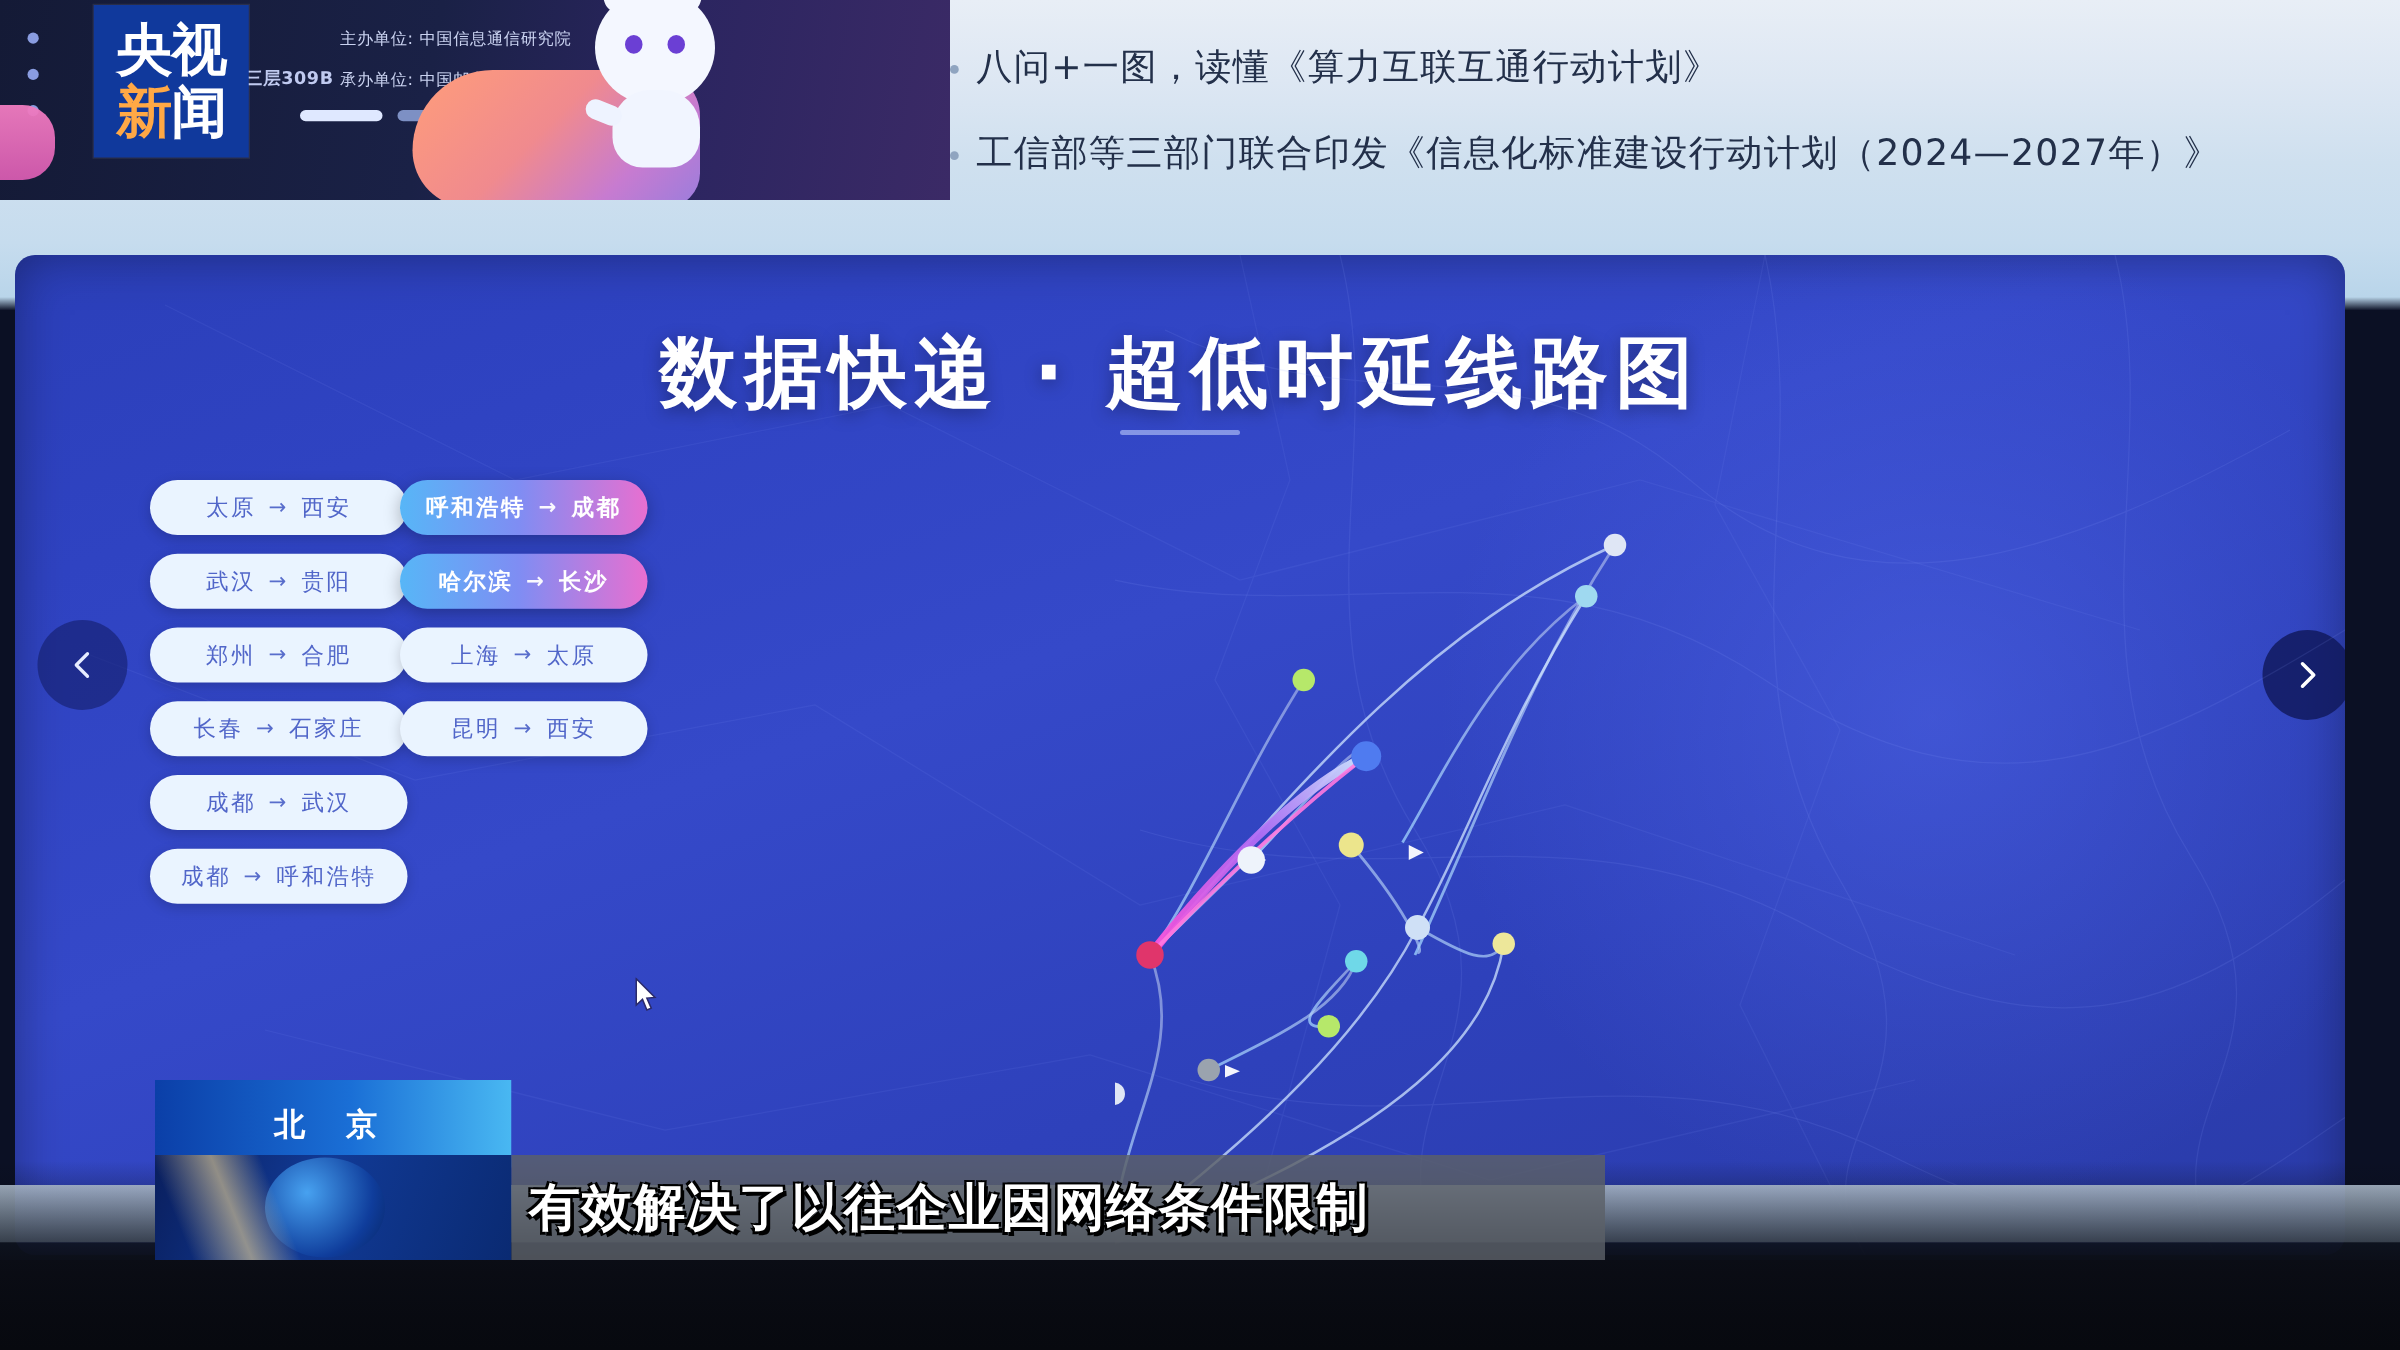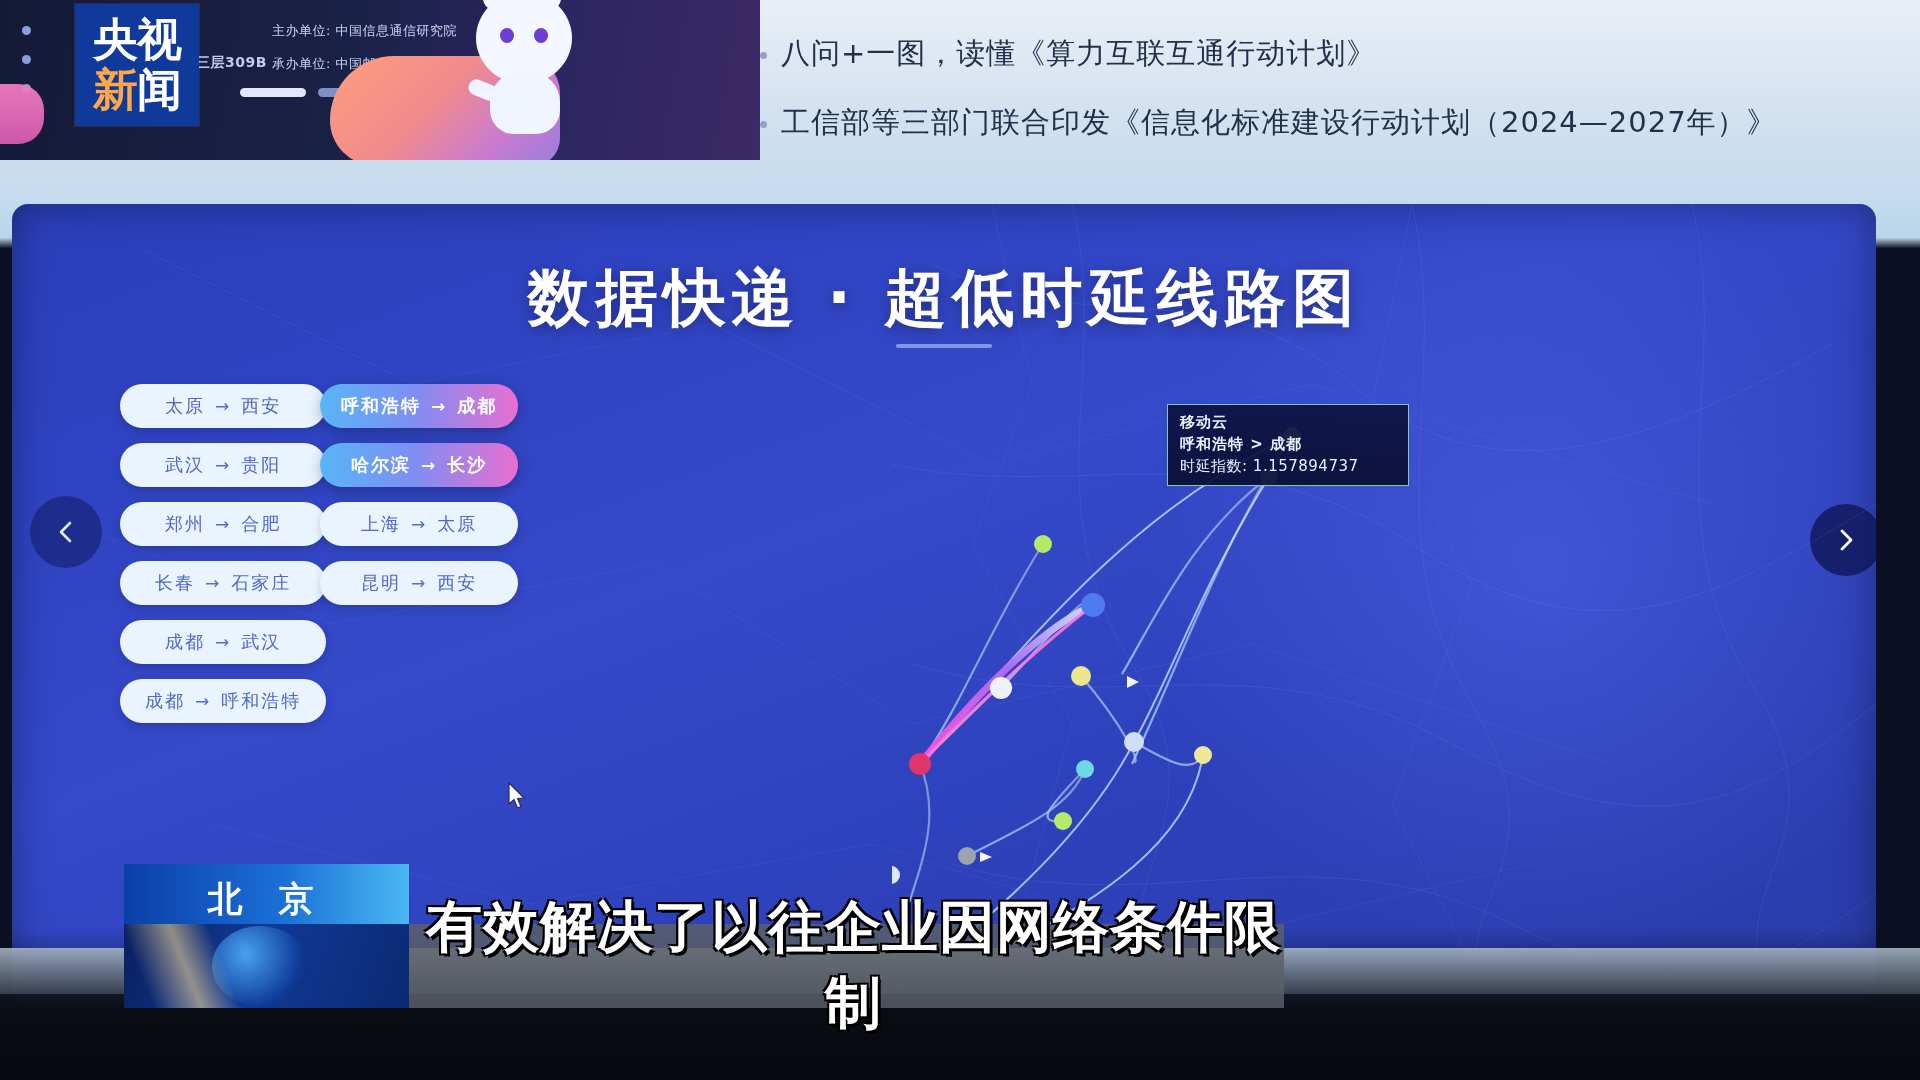--- a/index.html
+++ b/index.html
@@ -95,34 +95,34 @@
      background:linear-gradient(180deg,rgba(12,18,64,.92),rgba(10,14,50,.92));
      border:1px solid rgba(150,230,210,.85);color:#eaf1ff;z-index:30;}
   .tooltip .t1{font-size:15px;font-weight:bold;letter-spacing:1px;margin-bottom:3px;}
   .tooltip .t2{font-size:15px;font-weight:bold;letter-spacing:1px;margin-bottom:3px;}
   .tooltip .t3{font-size:15px;letter-spacing:.5px;}
 
   
   .chyron{position:absolute;left:124px;bottom:68px;width:1160px;height:148px;z-index:50;}
   .cy-row1{position:absolute;left:0;top:0;height:56px;width:1160px;display:flex;}
   .cy-city{width:285px;height:70px;background:linear-gradient(90deg,#0b3fa8 0%,#1a6fd6 55%,#49b8f2 100%);
-     display:flex;align-items:center;justify-content:center;color:#fff;font-size:35px;font-weight:bold;letter-spacing:12px;}
+     display:flex;align-items:center;justify-content:center;color:#fff;font-size:25px;font-weight:bold;letter-spacing:12px;}
   .cy-title{flex:1;height:56px;background:linear-gradient(90deg,#0c2f8d 0%,#1449b5 40%,#1b57c8 100%);
      display:flex;align-items:center;padding-left:18px;color:#fff;font-size:37px;font-weight:bold;letter-spacing:2px;
      text-shadow:2px 2px 0 rgba(0,0,0,.55);}
   .cy-row2{position:absolute;left:0;top:60px;height:84px;width:1160px;display:flex;}
   .cy-globe{width:285px;height:84px;overflow:hidden;position:relative;
      background:linear-gradient(110deg,#0a1f5e 0%,#113a96 45%,#0a2a72 100%);}
   .cy-globe .ball{position:absolute;left:88px;top:2px;width:96px;height:80px;border-radius:50%;
      background:radial-gradient(circle at 35% 35%,#4aa7f5,#0f3d9c 65%,#07235e 100%);opacity:.95;}
   .cy-globe .streak{position:absolute;left:-30px;top:-20px;width:180px;height:140px;
      background:linear-gradient(80deg,rgba(255,255,255,0) 30%,rgba(255,225,150,.55) 52%,rgba(255,255,255,0) 70%);transform:rotate(-12deg);}
   .cy-sub{flex:1;height:84px;background:rgba(92,96,104,.82);display:flex;align-items:center;padding-left:14px;
-     color:#fff;font-size:56px;font-weight:bold;letter-spacing:1px;
-     text-shadow:3px 3px 0 #000,-2px -2px 0 #000,2px -2px 0 #000,-2px 2px 0 #000;text-align:center;}
+     color:#fff;font-size:41px;font-weight:bold;letter-spacing:1px;
+     text-shadow:3px 3px 0 #000,-2px -2px 0 #000,2px -2px 0 #000,-2px 2px 0 #000;}
 
   
   .bezel-bottom{position:absolute;left:0;bottom:0;width:1920px;height:72px;background:linear-gradient(180deg,#11141d 0%,#05070c 60%,#000 100%);}
   .desk-stripe{position:absolute;left:0;bottom:72px;width:1920px;height:14px;background:#1b2a3d;opacity:.75;}
   .left-pink{position:absolute;left:0;top:84px;width:44px;height:60px;border-radius:0 26px 26px 0;
      background:linear-gradient(180deg,#f07cc0,#d65bb0);opacity:.95;}
   .bot-strip{position:absolute;left:0;bottom:86px;width:1920px;height:46px;
      background:linear-gradient(180deg,#cfe0f2 0%,#b9d3ea 100%);opacity:.9;}
 </style>
 </head>
@@ -329,28 +329,20 @@
         <circle cx="189" cy="472" r="10" fill="#ece58c"></circle>
         <circle cx="242" cy="538" r="10" fill="#cfe0f6"></circle>
         <circle cx="311" cy="551" r="9" fill="#ede79a"></circle>
         <circle cx="193" cy="565" r="9" fill="#6fd8e8"></circle>
         <circle cx="171" cy="617" r="9" fill="#b6e86a"></circle>
         <circle cx="75" cy="652" r="9" fill="#9aa3ae"></circle>
         <circle cx="28" cy="560" r="11" fill="#e0356b"></circle>
         <circle cx="-1" cy="671" r="9" fill="#dfe6f5"></circle>
       </svg>
 
-      <div class="tooltip">
-        <div class="t1">移动云</div>
-        <div class="t2">呼和浩特 &gt; 成都</div>
-        <div class="t3">
-          <span>时延指数:</span>
-          <span>1.157894737</span>
-        </div>
-      </div>
     </div>
   </div>
 
   <div class="chyron">
     <div class="cy-row1">
       <div class="cy-city">北 京</div>
     </div>
     <div class="cy-row2">
       <div class="cy-globe">
         <div class="ball"></div>

